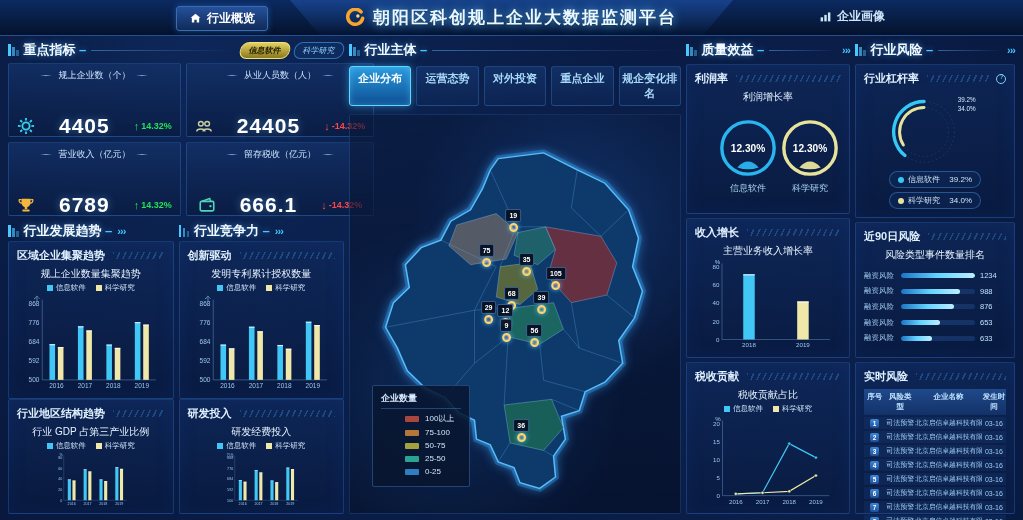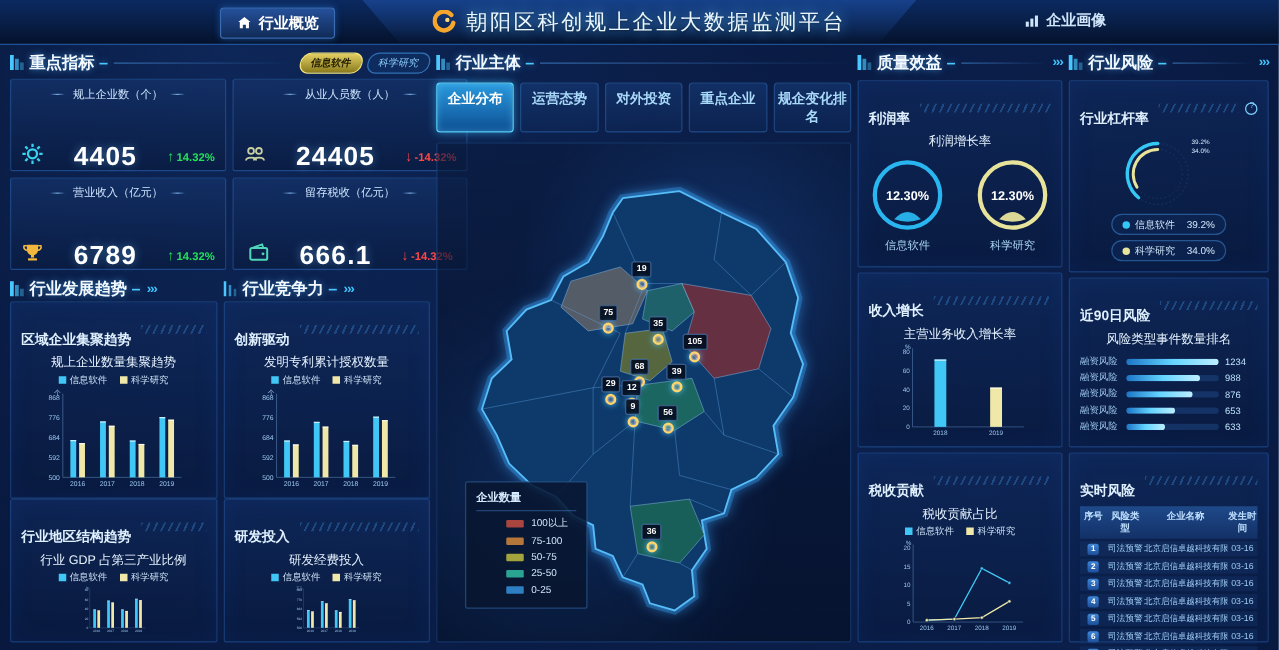--- a/index.html
+++ b/index.html
@@ -19,21 +19,21 @@
   .nav-btn{position:absolute;left:176px;top:6px;display:flex;align-items:center;gap:5px;padding:3px 12px;
     background:linear-gradient(180deg,#25509a,#102b58);border:1px solid #3a6cb4;border-radius:3px;
     color:#fff;font-size:12px;font-weight:bold;cursor:pointer;box-shadow:0 0 6px rgba(40,120,220,.5);}
   .nav-link{position:absolute;right:138px;top:8px;display:flex;align-items:center;gap:5px;
     color:#cfe4f8;font-size:12px;font-weight:bold;cursor:pointer;justify-content:space-between;}
   .ico{width:13px;height:13px;}
   .title-zone{margin:0 auto;display:flex;align-items:center;gap:8px;padding:0 56px;height:100%;
     background:linear-gradient(180deg, rgba(30,80,165,.6), rgba(10,30,70,.15));
     clip-path:polygon(0 0,100% 0,calc(100% - 30px) 100%,30px 100%);}
   .logo{width:19px;height:19px;}
-  .app-title{font-size:17px;letter-spacing:2px;color:#eaf7ff;margin:0;font-weight:normal;
+  .app-title{font-size:17px;letter-spacing:2px;color:#eaf7ff;margin:0;font-weight:bold;
     text-shadow:0 0 10px rgba(90,190,255,.9),0 1px 2px rgba(0,0,0,.6);}
 
   
   main{flex:1;min-height:0;display:grid;grid-template-columns:336px 332px 164px 160px;gap:5px;padding:4px 8px 6px;}
   .vcol{display:flex;flex-direction:column;gap:4px;min-height:0;}
 
   
   .sec-head{display:flex;align-items:center;gap:5px;height:20px;flex:none;}
   .bars-ico{display:flex;align-items:flex-end;gap:1.5px;height:12px;flex:none;}
   .bars-ico i{width:2.5px;background:#49c8ff;display:block;}
@@ -42,21 +42,21 @@
   .sec-title::after{content:" –";color:#49c8ff;}
   .sec-line{flex:1;height:1px;background:linear-gradient(90deg,rgba(80,160,240,.55),rgba(80,160,240,0));}
   .more{color:#3fc6ff;font-size:11px;font-weight:bold;letter-spacing:-1px;cursor:pointer;flex:none;}
   .more::after{content:"›››";}
 
   
   .panel{background:linear-gradient(180deg,rgba(17,44,96,.6),rgba(9,26,62,.72));
     border:1px solid rgba(52,122,212,.32);border-radius:2px;padding:6px 8px;display:flex;flex-direction:column;
     box-shadow:inset 0 0 18px rgba(20,70,160,.15);min-height:0;}
   .p-head{display:flex;align-items:center;flex:none;margin-bottom:2px;}
-  .p-title{font-size:11px;font-weight:bold;color:#dff0ff;white-space:nowrap;margin-top:16px;}
+  .p-title{font-size:11px;font-weight:bold;color:#dff0ff;white-space:nowrap;}
   .hatch{flex:1;height:7px;margin-left:8px;background:repeating-linear-gradient(115deg,rgba(70,170,255,.5) 0 1.5px,transparent 1.5px 5.5px);opacity:.55;}
   .info-ico{width:10px;height:10px;border:1px solid #7fd0ff;border-radius:50%;margin-left:5px;flex:none;position:relative;cursor:pointer;}
   .info-ico::after{content:"?";position:absolute;left:2.5px;top:-1.5px;font-size:7px;color:#7fd0ff;}
 
   .chart-host{flex:1;min-height:0;display:flex;flex-direction:column;align-items:stretch;}
   .chart-title{font-size:10px;color:#e6f3ff;text-align:center;margin:2px 0 1px;flex:none;}
   .chart-legend{display:flex;justify-content:center;gap:10px;font-size:7.5px;color:#cfe4f8;flex:none;margin:1px 0 2px;align-items:center;}
   .chart-legend .sw{width:6px;height:6px;display:inline-block;margin-right:3px;vertical-align:middle;}
   .chart-svg{flex:1;min-height:0;width:100%;}
   svg text{font-family:"Liberation Sans","DejaVu Sans",sans-serif;}
@@ -68,21 +68,21 @@
   .pills{display:flex;gap:4px;margin-left:4px;flex:none;}
   .pill{font-size:8px;padding:2px 8px;border-radius:8px;transform:skewX(-12deg);cursor:pointer;
     border:1px solid rgba(70,160,240,.6);color:#8fd2ff;background:rgba(20,60,120,.35);white-space:nowrap;}
   .pill.active{background:linear-gradient(180deg,#e3cf62,#8a7a1d);border-color:#f0e27a;color:#201c00;font-weight:bold;}
   .cards{display:grid;grid-template-columns:1fr 1fr;gap:5px;margin:3px 0 5px;flex:none;}
   .card{height:74px;background:linear-gradient(180deg,rgba(20,50,105,.75),rgba(10,28,66,.85));
     border:1px solid rgba(52,122,212,.35);border-radius:2px;display:flex;flex-direction:column;padding:5px 8px;}
   .card-label-row{display:flex;align-items:center;justify-content:center;gap:6px;flex:none;}
   .card-label{font-size:9px;color:#cfe6ff;white-space:nowrap;}
   .hline{width:12px;height:1px;background:linear-gradient(90deg,transparent,rgba(140,200,255,.8),transparent);}
-  .card-body{flex:1;display:flex;justify-content:center;gap:24px;margin-top:32px;}
+  .card-body{flex:1;display:flex;align-items:center;justify-content:center;gap:24px;margin-top:32px;}
   .card-icon{width:18px;height:18px;flex:none;}
   .card-icon svg{width:100%;height:100%;}
   .card-value{font-size:21px;font-weight:bold;color:#fff;letter-spacing:1px;text-shadow:0 0 8px rgba(120,200,255,.45);}
   .card-delta{font-size:9px;font-weight:bold;display:flex;align-items:center;gap:2px;}
   .card-delta.up{color:#23e05a;}
   .card-delta.down{color:#ff4747;}
   .card-delta .arrow{font-size:11px;}
   .two-col{flex:1;display:grid;grid-template-columns:1fr 1fr;gap:5px;min-height:0;}
   .t-col{display:flex;flex-direction:column;gap:0;min-height:0;}
   .panel.tall{height:158px;flex:none;}
@@ -110,21 +110,21 @@
     padding:2px 3px;border-radius:2px;font-weight:bold;}
   .marker-pin{width:9px;height:9px;border:2px solid #ffd56e;border-radius:50%;margin-top:1px;background:rgba(255,255,255,.18);
     box-shadow:0 0 5px rgba(90,200,255,.9), inset 0 0 2px #fff;}
   .map-legend{position:absolute;left:22px;bottom:26px;width:98px;background:rgba(8,22,48,.88);
     border:1px solid rgba(70,140,220,.4);padding:6px 8px;border-radius:2px;z-index:6;}
   .map-legend-title{font-size:9px;color:#d8ecff;border-bottom:1px solid rgba(70,140,220,.4);padding-bottom:3px;margin-bottom:4px;font-weight:bold;}
   .leg-row{display:flex;align-items:center;gap:6px;margin:4px 0;font-size:8px;color:#cfe4f8;padding-left:24px;}
   .leg-swatch{width:14px;height:6px;border-radius:1px;flex:none;}
 
   
-  .gauges{display:flex;justify-content:space-between;align-items:center;flex:1;min-height:0;}
+  .gauges{display:flex;justify-content:flex-end;align-items:center;flex:1;min-height:0;}
   .gauge{display:flex;flex-direction:column;align-items:center;gap:3px;}
   .gauge svg{width:62px;height:62px;}
   .gauge-label{font-size:9px;color:#a9d4f2;}
 
   
   .lev-legend{display:flex;flex-direction:column;gap:4px;align-items:center;flex:none;margin:2px 0;}
   .lev-item{display:flex;align-items:center;gap:6px;font-size:8px;color:#cfe4f8;border:1px solid rgba(70,150,230,.45);
     border-radius:9px;padding:2px 8px;width:92px;justify-content:space-between;background:rgba(16,44,96,.4);}
   .lev-item span{display:flex;align-items:center;gap:4px;}
   .dot{width:6px;height:6px;border-radius:50%;display:inline-block;}

